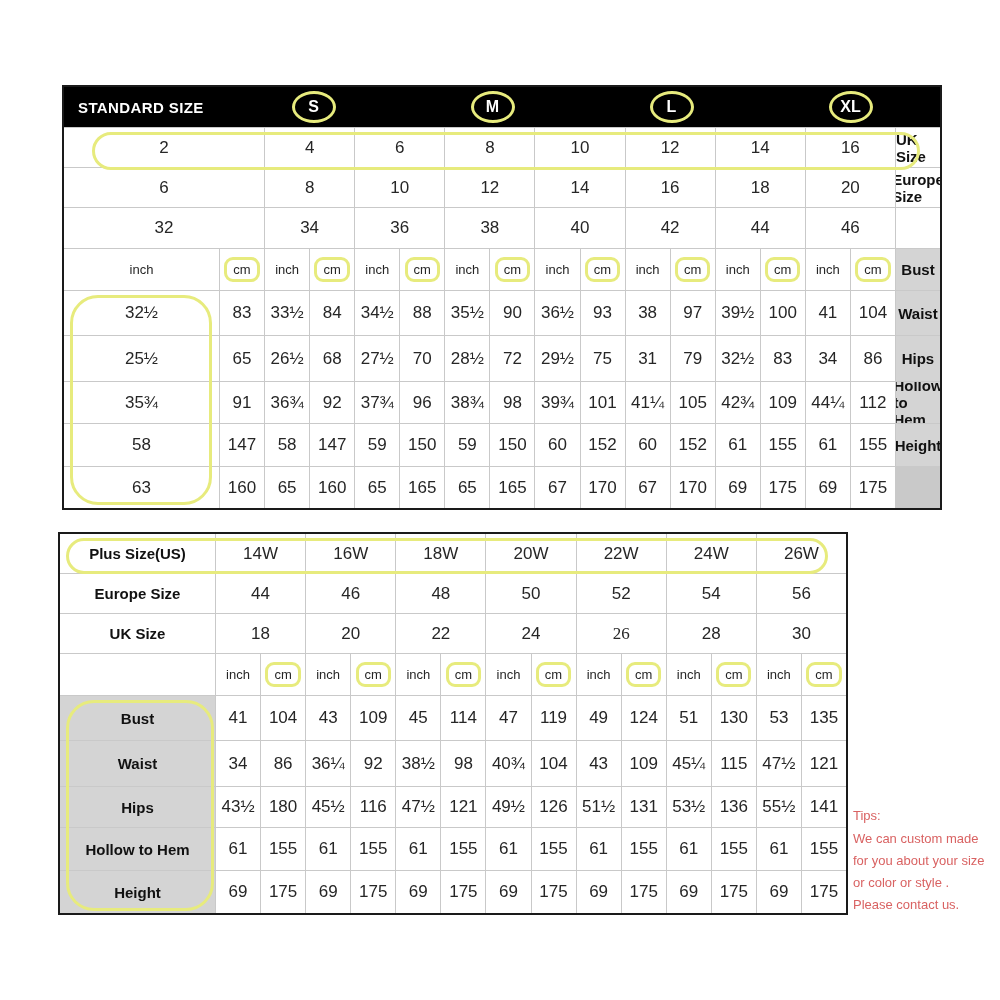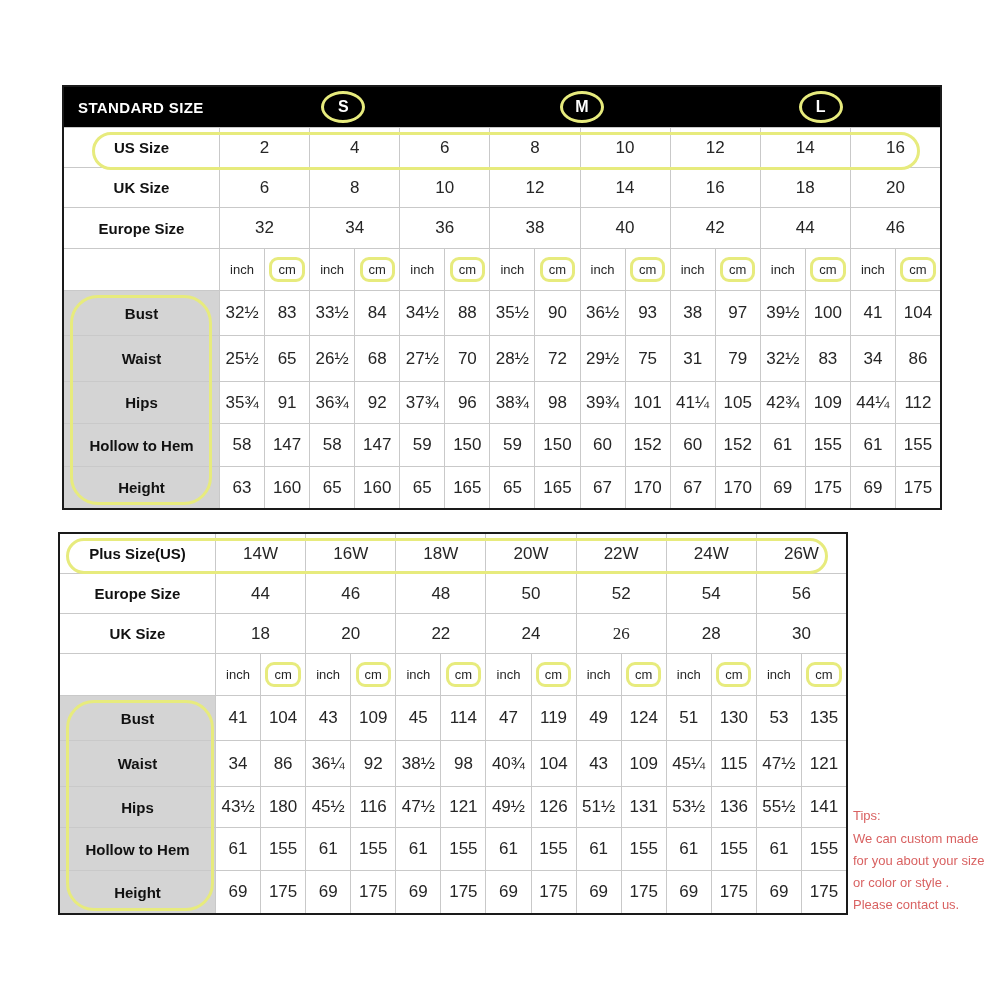--- a/index.html
+++ b/index.html
@@ -51,23 +51,25 @@
         <div class="hdr-title">STANDARD SIZE</div>
         <div class="hdr-group">
           <span class="ellipse-badge">S</span>
         </div>
         <div class="hdr-group">
           <span class="ellipse-badge">M</span>
         </div>
         <div class="hdr-group">
           <span class="ellipse-badge">L</span>
         </div>
+        <div class="hdr-group">
+          <span class="ellipse-badge">XL</span>
+        </div>
       </div>
 
-    <div class="cell label-cell">US Size</div>
         <div class="cell num-cell" style="grid-column: span 2;">2</div>
         <div class="cell num-cell" style="grid-column: span 2;">4</div>
         <div class="cell num-cell" style="grid-column: span 2;">6</div>
         <div class="cell num-cell" style="grid-column: span 2;">8</div>
         <div class="cell num-cell" style="grid-column: span 2;">10</div>
         <div class="cell num-cell" style="grid-column: span 2;">12</div>
         <div class="cell num-cell" style="grid-column: span 2;">14</div>
         <div class="cell num-cell" style="grid-column: span 2;">16</div>
         <div class="cell label-cell">UK Size</div>
         <div class="cell num-cell" style="grid-column: span 2;">6</div>

